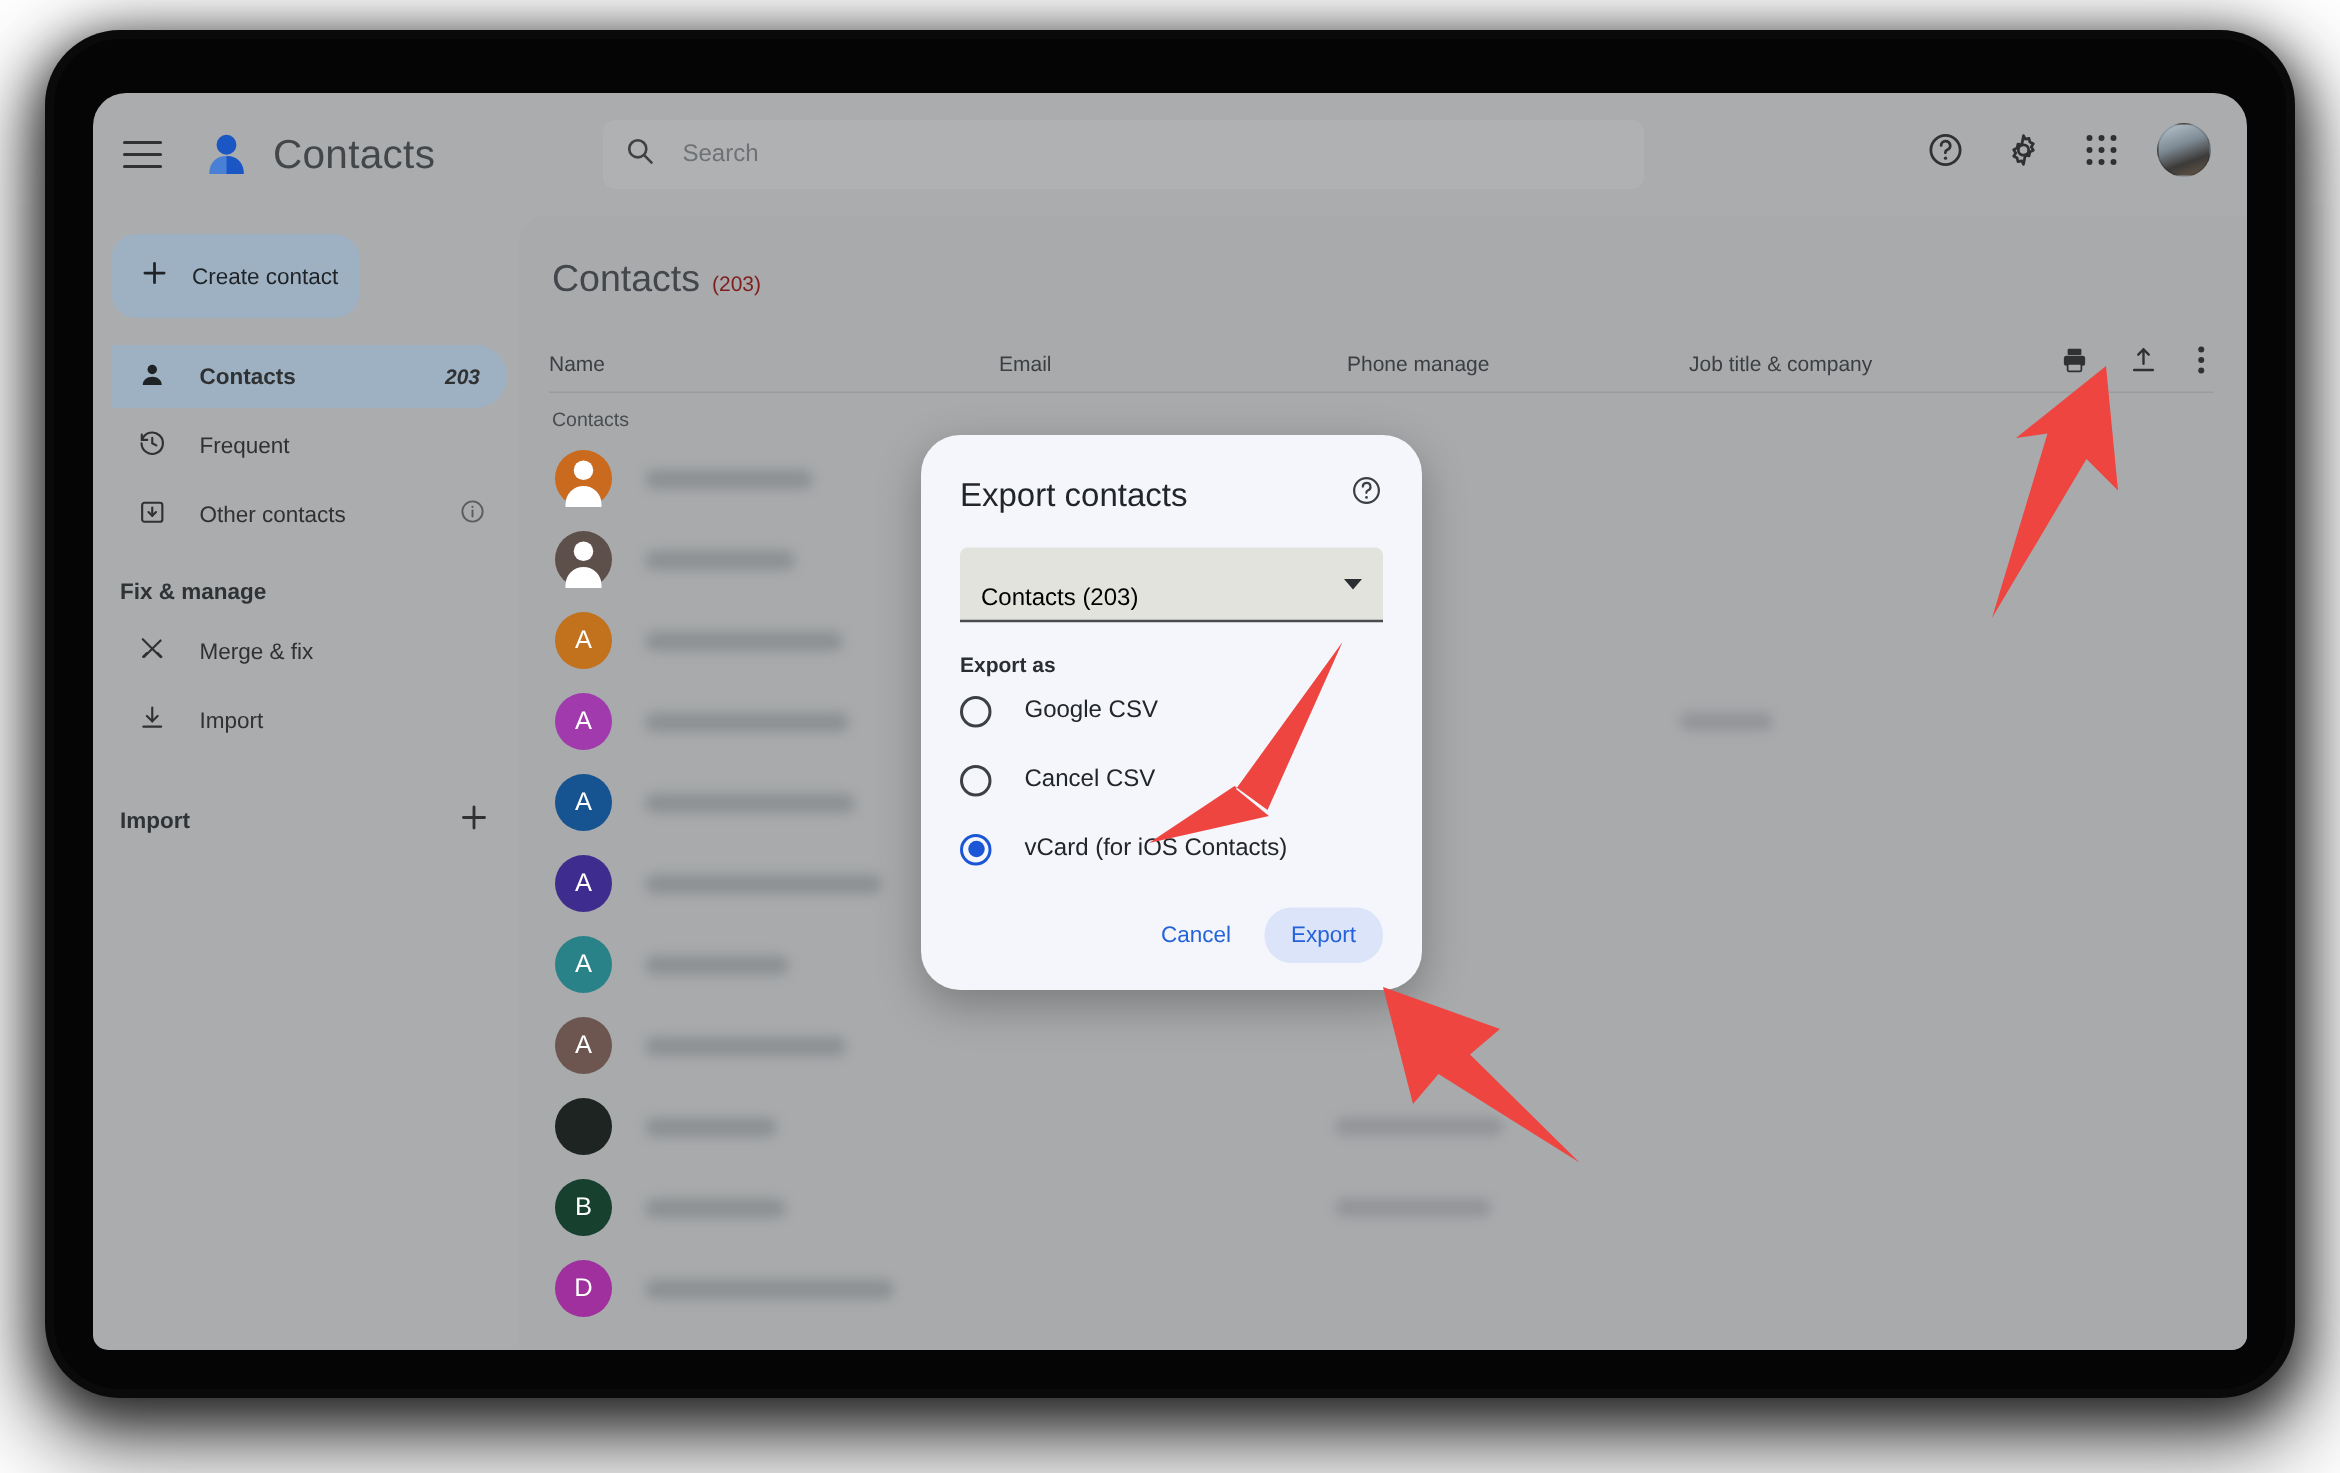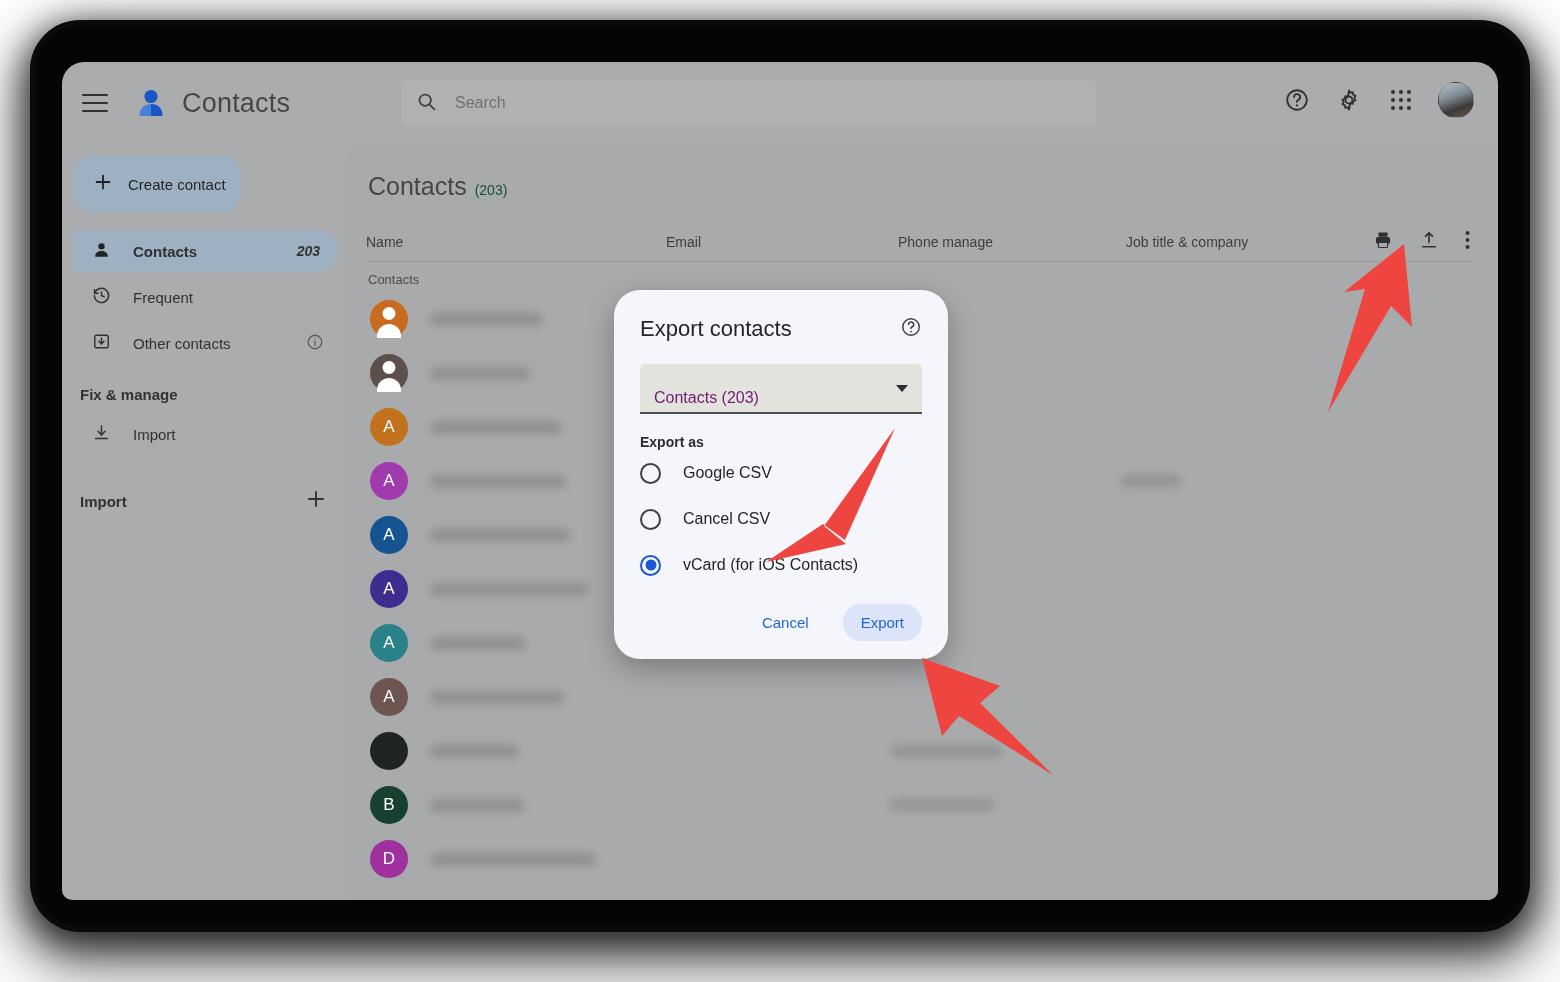--- a/index.html
+++ b/index.html
@@ -162,21 +162,21 @@
     position: absolute;
     left: 284px; top: 82px; right: 0; bottom: 0;
     background: #a8aaac;
     border-radius: 18px 0 0 0;
   }
   .content-title {
     position: absolute; left: 22px; top: 28px;
     display: flex; align-items: baseline; gap: 8px;
   }
   .content-title .h { font-size: 25px; color: #43464a; }
-  .content-title .n { font-size: 14px; color: #14532d; }
+  .content-title .n { font-size: 14px; color: #7f1d1d; }
 
   .table-head {
     position: absolute;
     left: 20px; right: 22px; top: 78px;
     height: 40px;
     display: flex; align-items: center;
     border-bottom: 1px solid #9a9c9e;
     font-size: 14px; color: #3c3f42;
   }
   .th-name { width: 300px; }
@@ -233,21 +233,21 @@
   .select-field {
     margin-top: 22px;
     height: 50px;
     background: #e3e3dd;
     border-radius: 5px 5px 0 0;
     border-bottom: 2px solid #4a4c4e;
     display: flex; align-items: center;
     padding: 0 14px;
     cursor: pointer;
   }
-  .select-field .v { font-size: 16px; color: #701a75; flex:1;margin-top:20px; }
+  .select-field .v { font-size: 16px; color: #000000; flex:1;margin-top:20px; }
   .caret { width:0;height:0;border-left:6px solid transparent;border-right:6px solid transparent;border-top:7px solid #2b2e31; }
 
   .export-as { margin-top: 20px; font-size: 14px; font-weight: 700; color: #2b2e31; }
 
   .radio-row {
     display: flex; align-items: center; gap: 22px;
     height: 46px;
     cursor: pointer;
   }
   .radio {
@@ -260,21 +260,21 @@
   .radio.checked::after {
     content:""; position:absolute; left:50%; top:50%;
     transform:translate(-50%,-50%);
     width: 11px; height: 11px; border-radius:50%;
     background:#1a56d6;
   }
   .radio-lbl { font-size: 16px; color: #232629; }
 
   .modal-actions {
     margin-top: 16px;
-    display: flex; align-items: center; justify-content: flex-end; gap: 18px;
+    display: flex; align-items: center; justify-content: flex-end; gap: 6px;
   }
   .btn-text {
     padding: 10px 16px;
     border-radius: 18px;
     color: #2563d9;
     font-size: 15px;
     cursor: pointer;
     background: transparent;
     border: none;
     font-family: inherit;
@@ -413,20 +413,30 @@
                 <line x1="12" y1="11" x2="12" y2="16.5" stroke-linecap="round"></line>
               <circle cx="12" cy="7.8" r="1" fill="#5b5e61" stroke="none"></circle>
             </svg>
           </span>
         </div>
       </div>
 
       <div class="section-label">Fix &amp; manage</div>
 
       <div>
+        <div class="navitem">
+          <span>
+            <svg width="19" height="19" viewBox="0 0 24 24" fill="none" stroke="#2f3133" stroke-width="1.8" stroke-linecap="round">
+              <line x1="4" y1="4" x2="19" y2="19"></line>
+                <line x1="19" y1="5" x2="5" y2="19"></line>
+              <path d="M16.5 15.5l3.2 3.2M4.3 18.8l3.2-3.2"></path>
+            </svg>
+          </span>
+          <span>Merge &amp; fix</span>
+        </div>
         <div class="navitem">
           <span>
             <svg width="19" height="19" viewBox="0 0 24 24" fill="none" stroke="#2f3133" stroke-width="1.8" stroke-linecap="round">
               <line x1="12" y1="3.5" x2="12" y2="15"></line>
                 <polyline points="7.5,10.5 12,15 16.5,10.5"></polyline>
                 <line x1="4.5" y1="19.5" x2="19.5" y2="19.5"></line>
             </svg>
           </span>
           <span>Import</span>
         </div>

